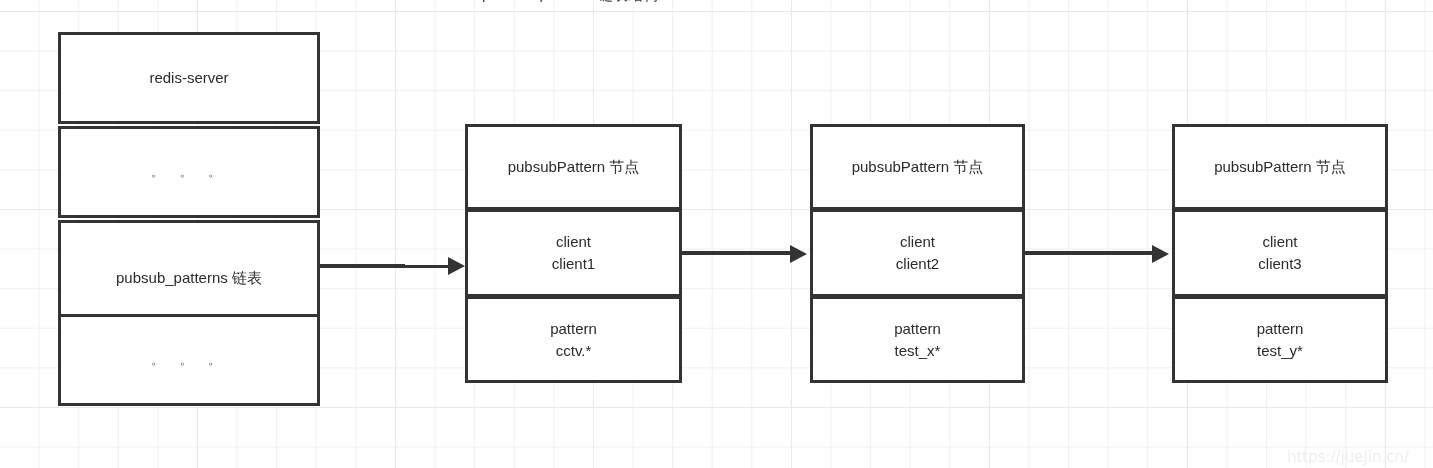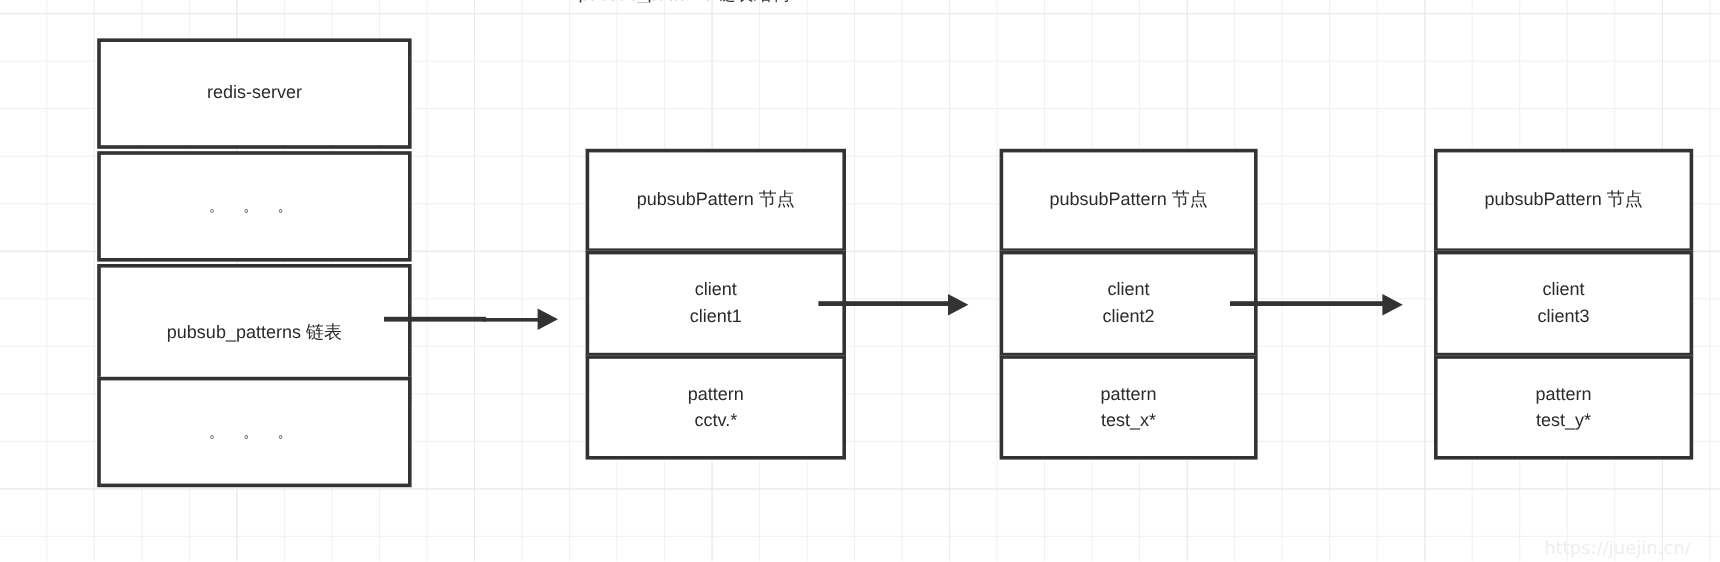--- a/index.html
+++ b/index.html
@@ -38,21 +38,20 @@
     border: 3px solid #333333;
     background: #ffffff;
     display: flex;
     flex-direction: column;
     align-items: center;
     justify-content: center;
     text-align: center;
     color: #2b2b2b;
     font-size: 15px;
     line-height: 1.45;
-    margin-left: 23px;
   }
   .box .line { display: block; white-space: nowrap; }
 
   .dots {
     letter-spacing: 6px;
     font-size: 13px;
     color: #3a3a3a;
   }
 
   .cut-title {

